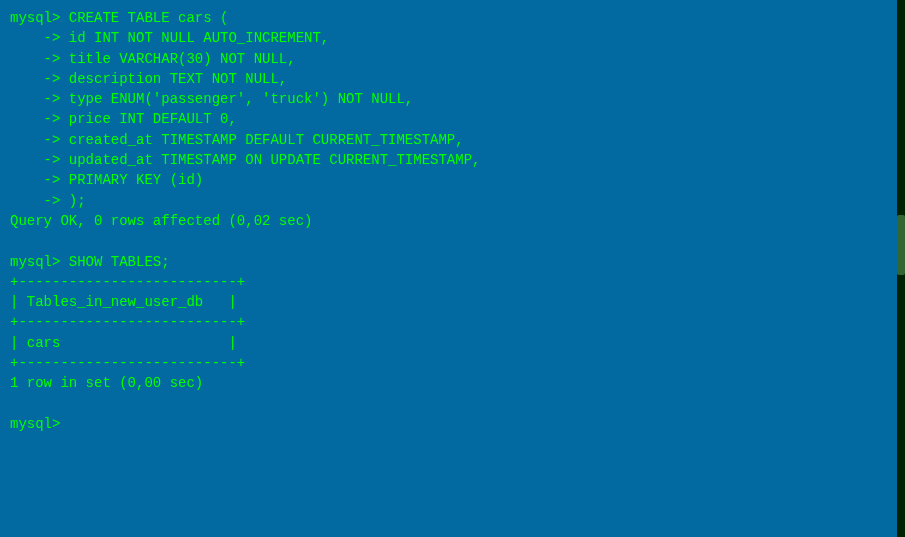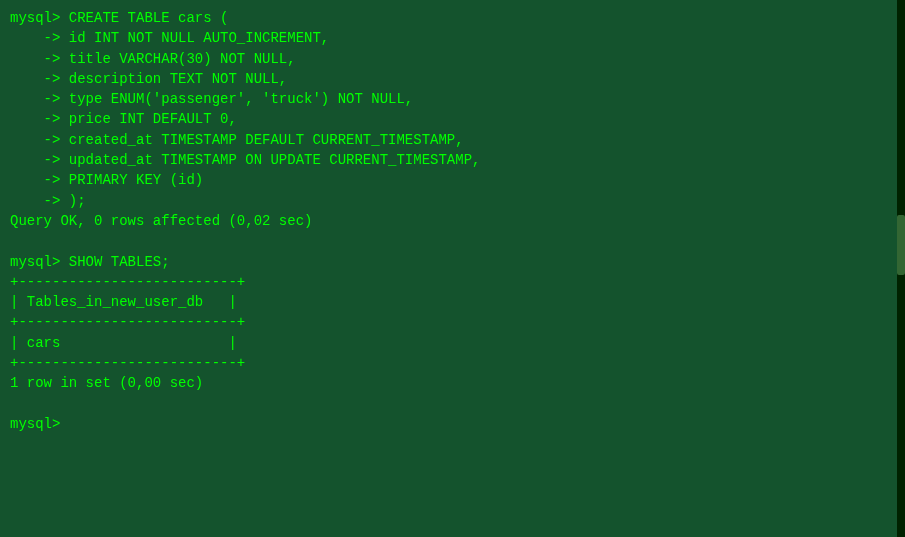--- a/index.html
+++ b/index.html
@@ -15,21 +15,21 @@
       font-family: 'Courier New', Courier, monospace;
       font-size: 14px;
       color: #00ff00;
       overflow: hidden;
       position: relative;
     }
 
     .terminal {
       width: 905px;
       height: 537px;
-      background-color: #14532d;
+      background-color: #0369a1;
       padding: 8px 10px;
       overflow: hidden;
       position: relative;
     }
 
     .terminal pre {
       font-family: 'Courier New', Courier, monospace;
       font-size: 14px;
       color: #00ff00;
       line-height: 1.45;

